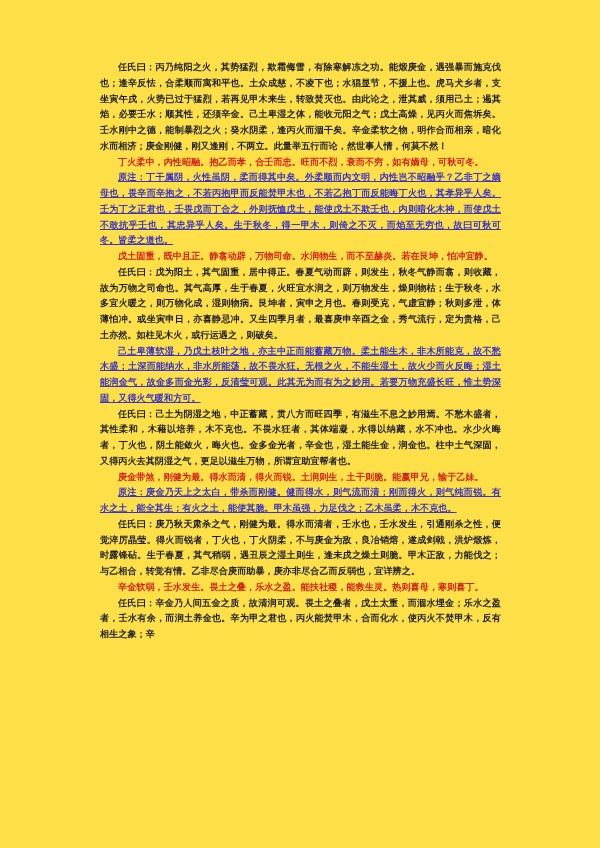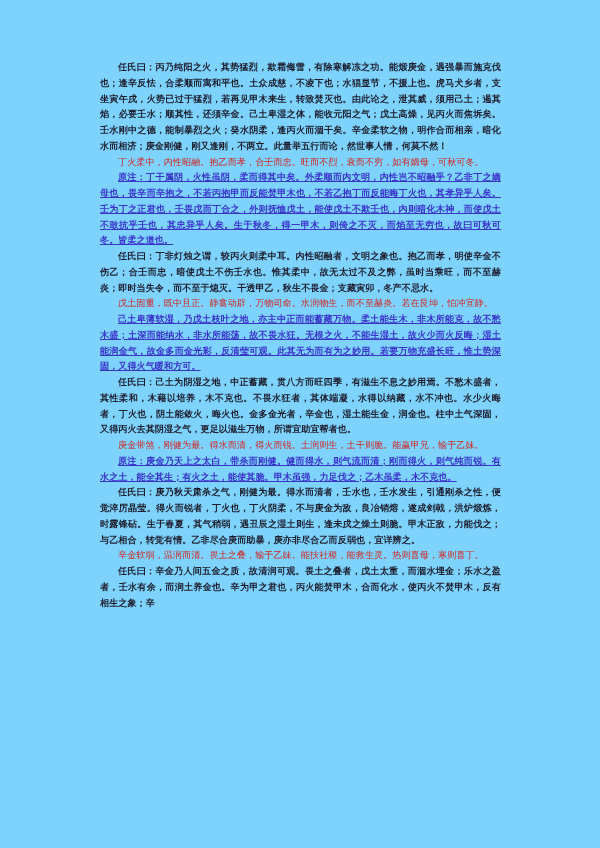--- a/index.html
+++ b/index.html
@@ -10,21 +10,21 @@
   body {
     width: 600px;
     height: 848px;
     font-family: "DejaVu Sans", "Liberation Sans", sans-serif;
     overflow: hidden;
   }
   #page {
     position: relative;
     width: 600px;
     height: 848px;
-    background: #7dd3fc;
+    background: #fde047;
     box-sizing: border-box;
   }
   #content {
     position: absolute;
     left: 100px;
     top: 60px;
     width: 401px;
   }
   p.para {
     margin: 0;
@@ -36,56 +36,56 @@
     text-indent: 18px;
     letter-spacing: 0.05px;
     word-break: break-all;
   }
   p.ren {
     color: #1d1d2e;
     font-weight: bold;
   }
   p.verse {
     color: #d2221c;
-    font-weight: normal;
+    font-weight: bold;
   }
   p.note {
     color: #3a34c8;
     font-weight: bold;
     text-decoration: underline;
   }
 </style>
 </head>
 <body>
 
 <div id="page">
   <div id="content">
 
     <p class="para ren">任氏曰：丙乃纯阳之火，其势猛烈，欺霜侮雪，有除寒解冻之功。能煅庚金，遇强暴而施克伐也；逢辛反怯，合柔顺而寓和平也。土众成慈，不凌下也；水猖显节，不援上也。虎马犬乡者，支坐寅午戌，火势已过于猛烈，若再见甲木来生，转致焚灭也。由此论之，泄其威，须用己土；遏其焰，必要壬水；顺其性，还须辛金。己土卑湿之体，能收元阳之气；戊土高燥，见丙火而焦坼矣。壬水刚中之德，能制暴烈之火；癸水阴柔，逢丙火而涸干矣。辛金柔软之物，明作合而相亲，暗化水而相济；庚金刚健，刚又逢刚，不两立。此量举五行而论，然世事人情，何莫不然！</p>
 
     <p class="para verse">丁火柔中，内性昭融。抱乙而孝，合壬而忠。旺而不烈，衰而不穷，如有嫡母，可秋可冬。</p>
 
     <p class="para note">原注：丁干属阴，火性虽阴，柔而得其中矣。外柔顺而内文明，内性岂不昭融乎？乙非丁之嫡母也，畏辛而辛抱之，不若丙抱甲而反能焚甲木也，不若乙抱丁而反能晦丁火也，其孝异乎人矣。壬为丁之正君也，壬畏戊而丁合之，外则抚恤戊土，能使戊土不欺壬也，内则暗化木神，而使戊土不敢抗乎壬也，其忠异乎人矣。生于秋冬，得一甲木，则倚之不灭，而焰至无穷也，故曰可秋可冬。皆柔之道也。</p>
 
-    <p class="para ren">任氏曰：丁非灯烛之谓，较丙火则柔中耳。内性昭融者，文明之象也。抱乙而孝，明使辛金不伤乙；合壬而忠，暗使戊土不伤壬水也。惟其柔中，故无太过不及之弊，虽时当乘旺，而不至赫炎；即时当失令，而不至于熄灭。干透甲乙，秋生不畏金；支藏寅卯，冬产不忌水。</p>
 
     <p class="para verse">戊土固重，既中且正。静翕动辟，万物司命。水润物生，而不至赫炎。若在艮坤，怕冲宜静。</p>
 
 
+    <p class="para ren">任氏曰：戊为阳土，其气固重，居中得正。春夏气动而辟，则发生，秋冬气静而翕，则收藏，故为万物之司命也。其气高厚，生于春夏，火旺宜水润之，则万物发生，燥则物枯；生于秋冬，水多宜火暖之，则万物化成，湿则物病。艮坤者，寅申之月也。春则受克，气虚宜静；秋则多泄，体薄怕冲。或坐寅申日，亦喜静忌冲。又生四季月者，最喜庚申辛酉之金，秀气流行，定为贵格，己土亦然。如柱见木火，或行运遇之，则破矣。</p>
 
 
     <p class="para note">己土卑薄软湿，乃戊土枝叶之地，亦主中正而能蓄藏万物。柔土能生木，非木所能克，故不愁木盛；土深而能纳水，非水所能荡，故不畏水狂。无根之火，不能生湿土，故火少而火反晦；湿土能润金气，故金多而金光彩，反清莹可观。此其无为而有为之妙用。若要万物充盛长旺，惟土势深固，又得火气暖和方可。</p>
 
     <p class="para ren">任氏曰：己土为阴湿之地，中正蓄藏，贯八方而旺四季，有滋生不息之妙用焉。不愁木盛者，其性柔和，木藉以培养，木不克也。不畏水狂者，其体端凝，水得以纳藏，水不冲也。水少火晦者，丁火也，阴土能敛火，晦火也。金多金光者，辛金也，湿土能生金，润金也。柱中土气深固，又得丙火去其阴湿之气，更足以滋生万物，所谓宜助宜帮者也。</p>
 
     <p class="para verse">庚金带煞，刚健为最。得水而清，得火而锐。土润则生，土干则脆。能赢甲兄，输于乙妹。</p>
 
     <p class="para note">原注：庚金乃天上之太白，带杀而刚健。健而得水，则气流而清；刚而得火，则气纯而锐。有水之土，能全其生；有火之土，能使其脆。甲木虽强，力足伐之；乙木虽柔，木不克也。</p>
 
     <p class="para ren">任氏曰：庚乃秋天肃杀之气，刚健为最。得水而清者，壬水也，壬水发生，引通刚杀之性，便觉淬厉晶莹。得火而锐者，丁火也，丁火阴柔，不与庚金为敌，良冶销熔，遂成剑戟，洪炉煅炼，时露锋砧。生于春夏，其气稍弱，遇丑辰之湿土则生，逢未戌之燥土则脆。甲木正敌，力能伐之；与乙相合，转觉有情。乙非尽合庚而助暴，庚亦非尽合乙而反弱也，宜详辨之。</p>
 
-    <p class="para verse">辛金软弱，温润而清。畏土之叠，输于乙妹。能扶社稷，能救生灵。热则喜母，寒则喜丁。</p>
+    <p class="para verse">辛金软弱，壬水发生。畏土之叠，乐水之盈。能扶社稷，能救生灵。热则喜母，寒则喜丁。</p>
 
 
     <p class="para ren">任氏曰：辛金乃人间五金之质，故清润可观。畏土之叠者，戊土太重，而涸水埋金；乐水之盈者，壬水有余，而润土养金也。辛为甲之君也，丙火能焚甲木，合而化水，使丙火不焚甲木，反有相生之象；辛</p>
 
   </div>
 </div>
 
 </body></html>

